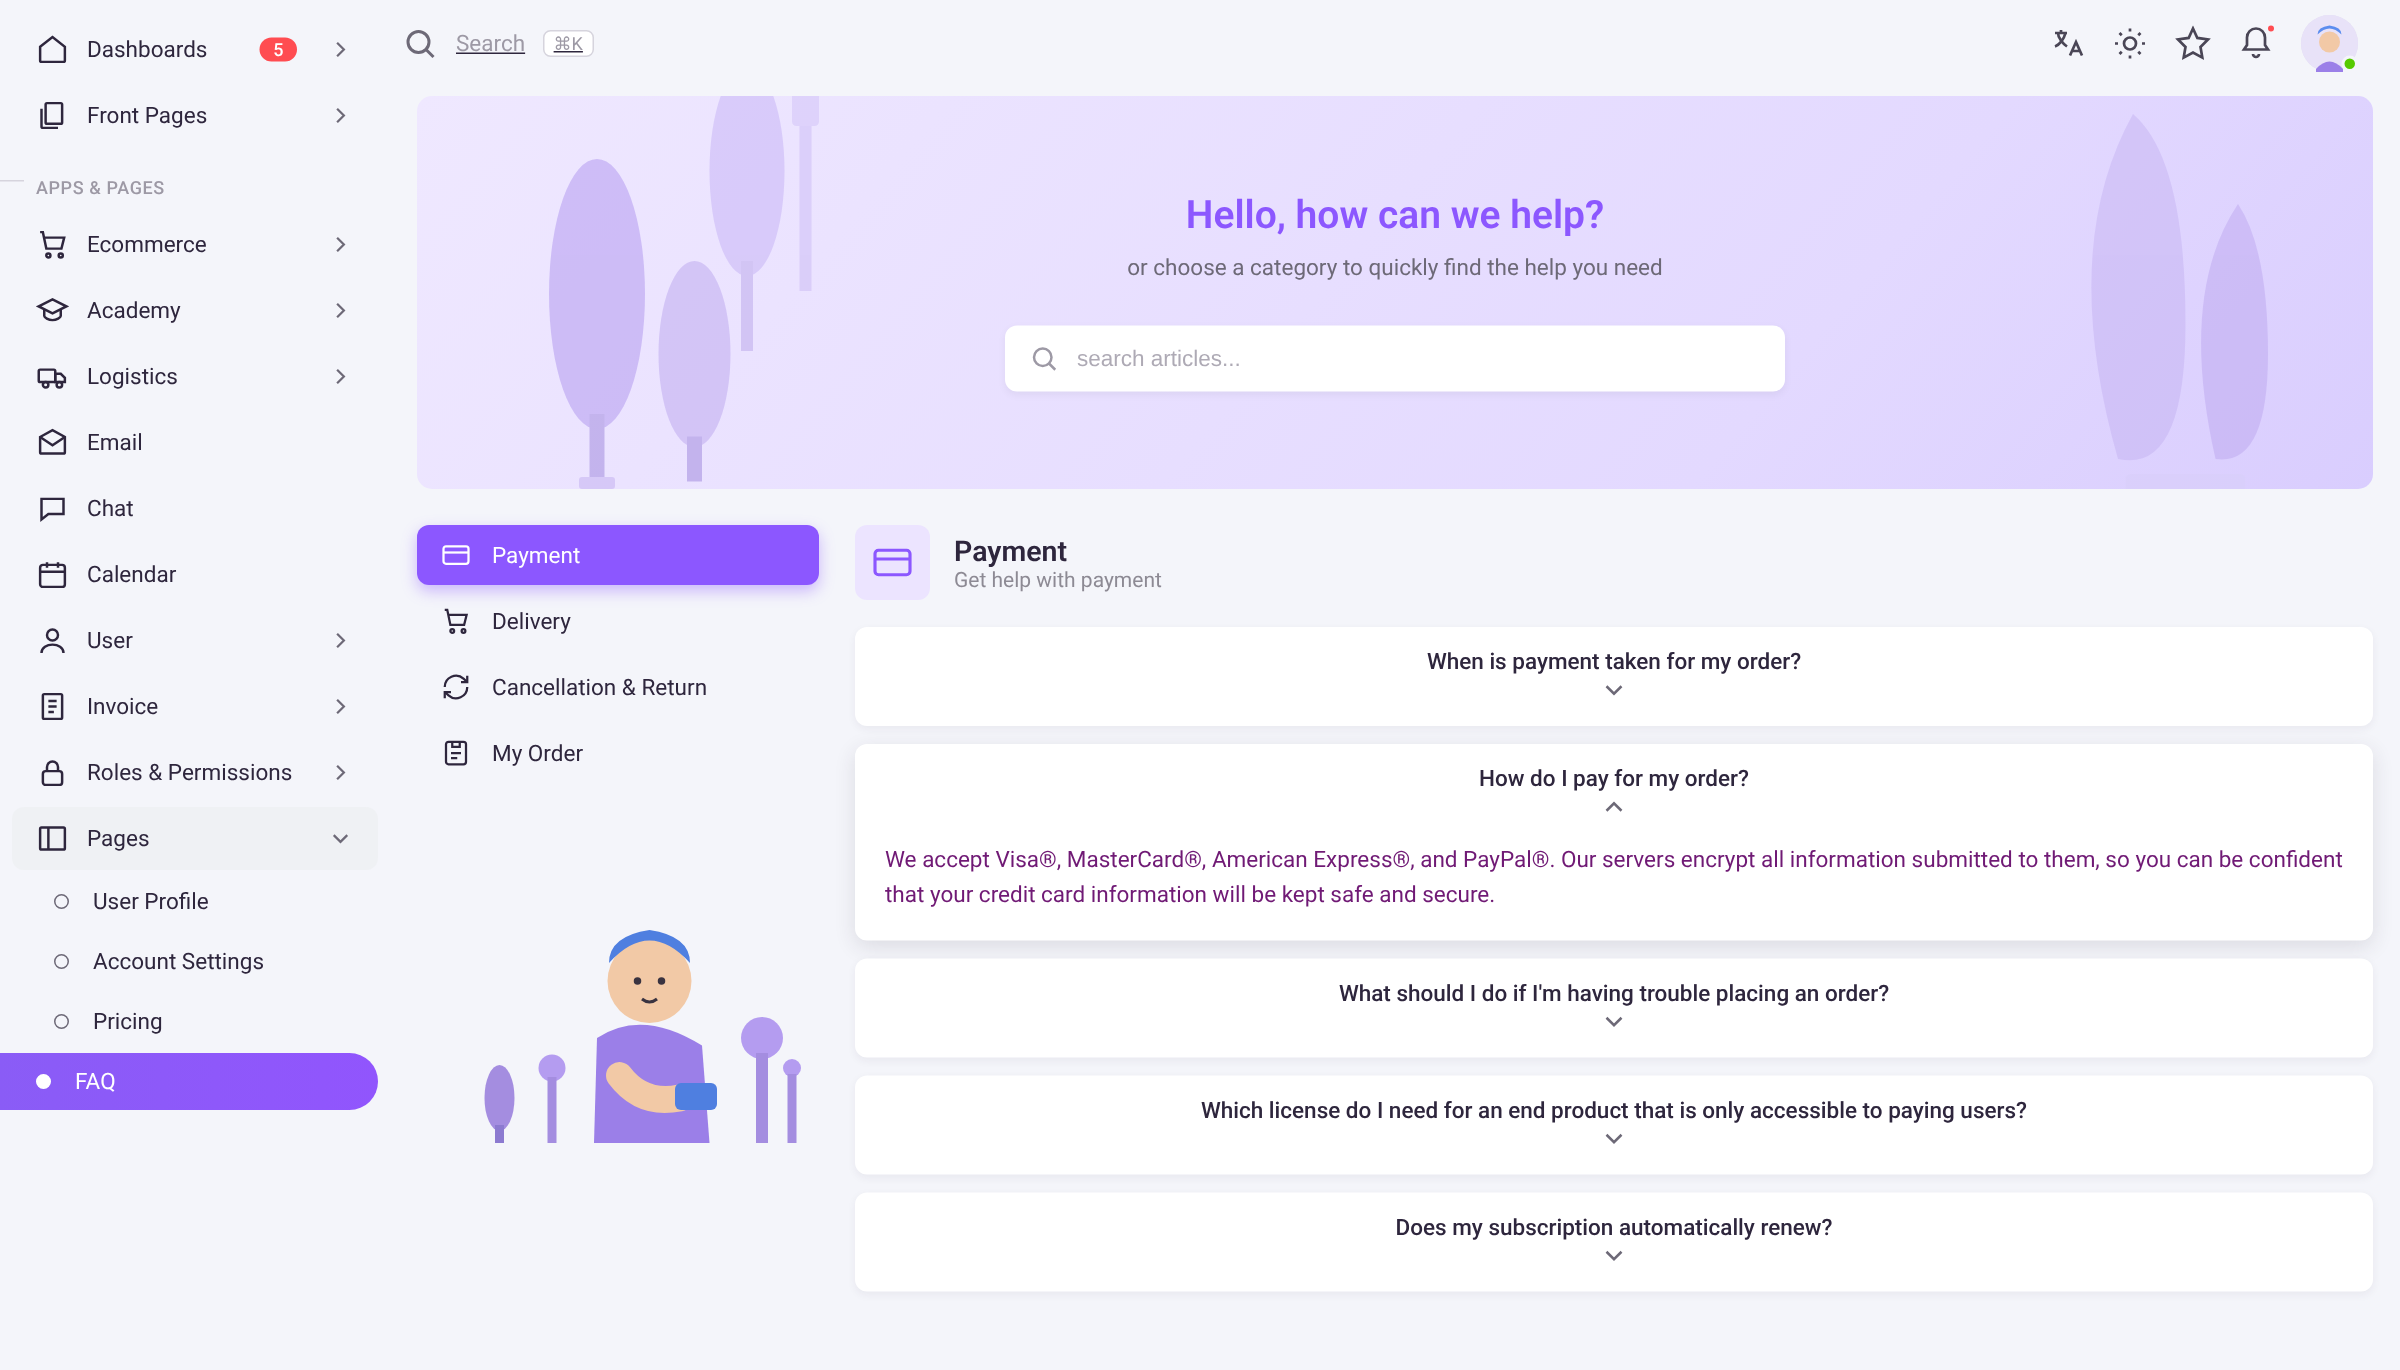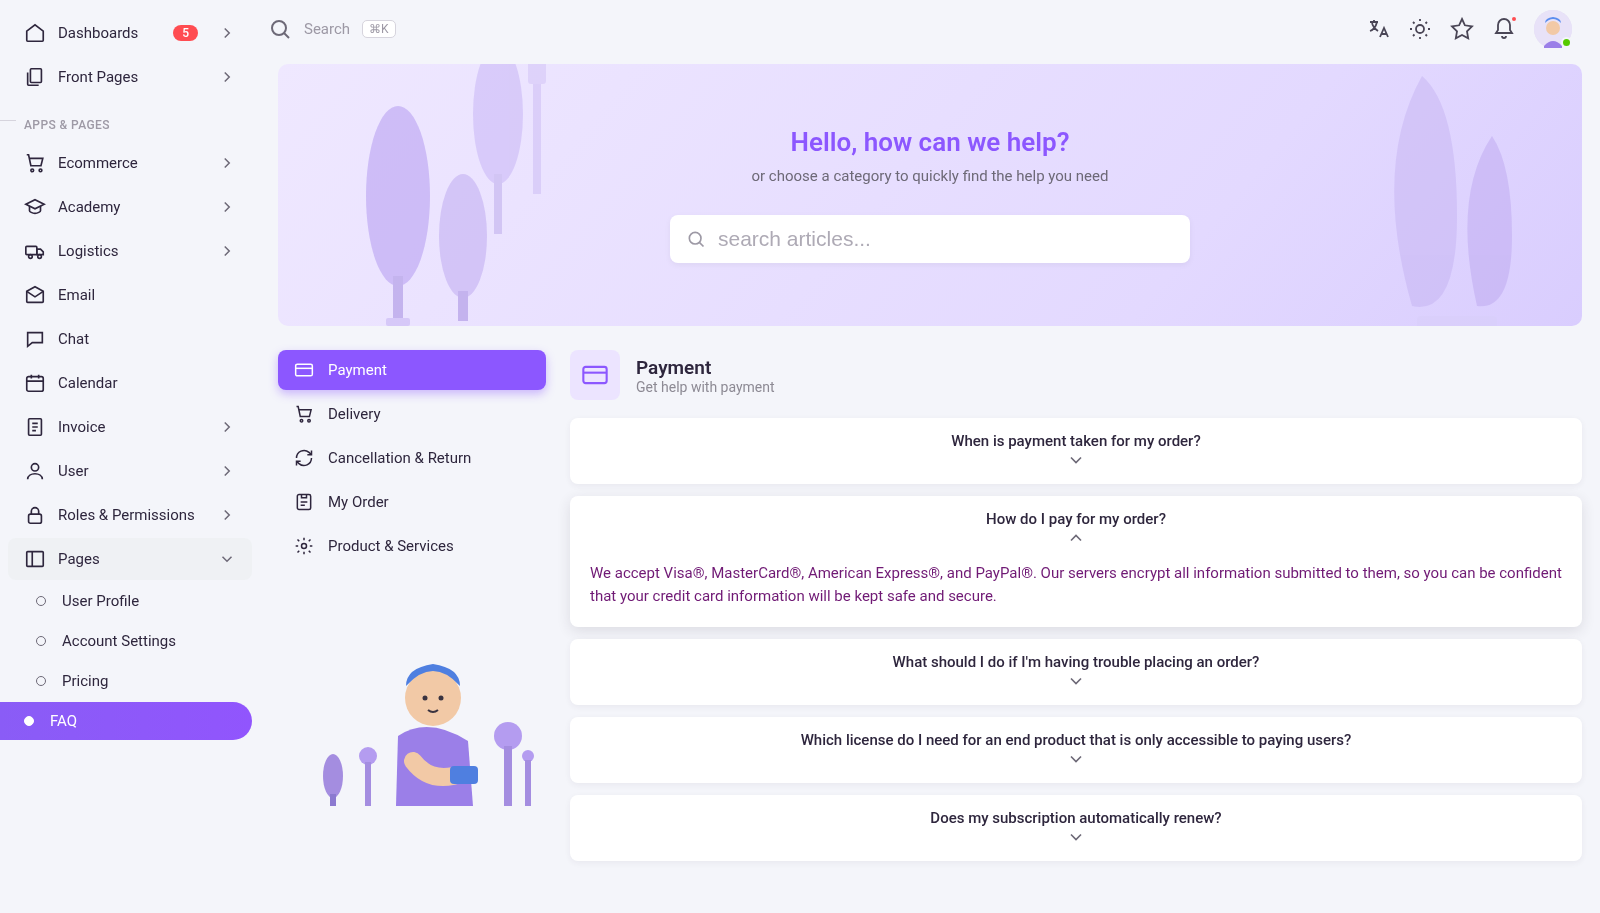--- a/index.html
+++ b/index.html
@@ -28,35 +28,35 @@
 .nav-item.sub { padding-left: 28px; gap:16px; }
 .nav-item.sub .bullet { width:10px; height:10px; border:1.5px solid #6d6977; border-radius:50%; flex:0 0 10px; }
 .nav-item.group-active { background:#eceff1a0; }
 .nav-item.active { background:linear-gradient(270deg,#9155FD,#8A5CF6); color:#fff; border-radius:0 30px 30px 0; margin-left:0; padding-left:24px; }
 .nav-item.active .bullet { border-color:#fff; background:#fff; }
 .nav-section { color:#9d99a5; font-size:12px; font-weight:500; letter-spacing:0.4px; padding:18px 24px 8px; position:relative; }
 .nav-section::before { content:""; position:absolute; left:0; top:50%; width:16px; height:1px; background:#d6d4dd; }
 
 
 .main { flex:1; display:flex; flex-direction:column; overflow:hidden; }
-.topbar { display:flex; align-items:center; padding:10px 28px 10px 8px; gap:16px; }
+.topbar { display:flex; align-items:center; padding:10px 28px 10px 8px; gap:16px;text-decoration:underline; }
 .search-btn { display:flex; align-items:center; gap:12px; color:#9d99a5; font-size:15px; cursor:pointer; }
 .kbd { border:1px solid #d6d4dd; border-radius:5px; padding:1px 6px; font-size:12px; color:#9d99a5; background:#fff; }
 .topbar-actions { margin-left:auto; display:flex; align-items:center; gap:18px; }
 .tb-icon { width:24px; height:24px; color:#4a4656; cursor:pointer; position:relative; }
 .notif-dot { position:absolute; top:-2px; right:-2px; width:8px; height:8px; background:#ff4c51; border-radius:50%; border:2px solid #f4f5fa; }
 .avatar { width:38px; height:38px; border-radius:50%; background:#e1dcf2; position:relative; overflow:visible; cursor:pointer; }
 .avatar-dot { position:absolute; bottom:0; right:0; width:11px; height:11px; background:#56ca00; border-radius:50%; border:2px solid #f4f5fa; }
 
 .content { flex:1; overflow-y:auto; padding:0 18px 20px 0; display:flex; flex-direction:column; }
 .hero { background:linear-gradient(130deg,#efe8ff 0%,#e3d9ff 70%,#d9cdfe 100%); border-radius:10px; margin:6px 0 24px 18px; height:262px; position:relative; display:flex; flex-direction:column; align-items:center; justify-content:center; overflow:hidden; }
 .hero h1 { color:#8c57ff; font-size:26px; font-weight:600; margin-bottom:10px; }
 .hero p { color:#6d6977; font-size:15px; margin-bottom:30px; }
 .hero-search { width:520px; background:#fff; border-radius:8px; display:flex; align-items:center; padding:12px 16px; gap:12px; box-shadow:0 2px 6px rgba(0,0,0,0.05); }
-.hero-search input { border:none; outline:none; font-size:21px; flex:1; color:#a21caf; }
+.hero-search input { border:none; outline:none; font-size:15px; flex:1; color:#a21caf; }
 .hero-search input::placeholder { color:#aeaab5; }
 .deco-leaf { position:absolute; right:40px; bottom:-30px; opacity:0.5; }
 .deco-tree { position:absolute; left:80px; bottom:0; opacity:0.55; }
 .deco-tree2 { position:absolute; left:180px; top:-40px; opacity:0.35; }
 
 .faq-section { display:flex; gap:24px; margin-left:18px; align-items:flex-start; }
 .tabs { width:268px; display:flex; flex-direction:column; gap:4px; }
 .tab { display:flex; align-items:center; gap:14px; padding:10px 16px; border-radius:8px; cursor:pointer; color:#2e263d; font-size:15px; }
 .tab.active { background:#8c57ff; color:#fff; box-shadow:0 4px 10px rgba(140,87,255,0.4); }
 .tab .tab-icon { width:20px; height:20px; }
@@ -192,39 +192,39 @@
             <svg width="22" height="22" viewBox="0 0 24 24" fill="none" stroke="currentColor" stroke-width="1.8">
               <rect x="3" y="5" width="18" height="16" rx="2"></rect>
               <path d="M3 10h18M8 3v4M16 3v4"></path>
             </svg>
           </span>
           <span>Calendar</span>
         </div>
         <div class="nav-item">
           <span class="nav-icon">
             <svg width="22" height="22" viewBox="0 0 24 24" fill="none" stroke="currentColor" stroke-width="1.8">
+              <circle cx="12" cy="8" r="4"></circle>
+              <path d="M4 21c0-4 4-6 8-6s8 2 8 6"></path>
+            </svg>
+          </span>
+          <span>User</span>
+          <span class="chev">
+            <svg width="18" height="18" viewBox="0 0 24 24" fill="none" stroke="currentColor" stroke-width="2">
+              <path d="M9 6l6 6-6 6"></path>
+            </svg>
+          </span>
+        </div>
+        <div class="nav-item">
+          <span class="nav-icon">
+            <svg width="22" height="22" viewBox="0 0 24 24" fill="none" stroke="currentColor" stroke-width="1.8">
               <rect x="5" y="3" width="14" height="18" rx="1"></rect>
               <path d="M9 8h6M9 12h6M9 16h4"></path>
             </svg>
           </span>
           <span>Invoice</span>
-          <span class="chev">
-            <svg width="18" height="18" viewBox="0 0 24 24" fill="none" stroke="currentColor" stroke-width="2">
-              <path d="M9 6l6 6-6 6"></path>
-            </svg>
-          </span>
-        </div>
-        <div class="nav-item">
-          <span class="nav-icon">
-            <svg width="22" height="22" viewBox="0 0 24 24" fill="none" stroke="currentColor" stroke-width="1.8">
-              <circle cx="12" cy="8" r="4"></circle>
-              <path d="M4 21c0-4 4-6 8-6s8 2 8 6"></path>
-            </svg>
-          </span>
-          <span>User</span>
           <span class="chev">
             <svg width="18" height="18" viewBox="0 0 24 24" fill="none" stroke="currentColor" stroke-width="2">
               <path d="M9 6l6 6-6 6"></path>
             </svg>
           </span>
         </div>
         <div class="nav-item">
           <span class="nav-icon">
             <svg width="22" height="22" viewBox="0 0 24 24" fill="none" stroke="currentColor" stroke-width="1.8">
               <rect x="5" y="11" width="14" height="10" rx="2"></rect>
@@ -381,29 +381,20 @@
                 <span>Cancellation &amp; Return</span>
               </div>
               <div class="tab">
                 <span class="tab-icon">
                   <svg width="20" height="20" viewBox="0 0 24 24" fill="none" stroke="currentColor" stroke-width="1.8">
                     <rect x="4" y="3" width="16" height="18" rx="2"></rect>
                     <path d="M9 3v4h6V3M8 12h8M8 16h5"></path>
                   </svg>
                 </span>
                 <span>My Order</span>
-              </div>
-              <div class="tab">
-                <span class="tab-icon">
-                  <svg width="20" height="20" viewBox="0 0 24 24" fill="none" stroke="currentColor" stroke-width="1.8">
-                    <circle cx="12" cy="12" r="3"></circle>
-                    <path d="M12 2v3M12 19v3M4.2 4.2l2.1 2.1M17.7 17.7l2.1 2.1M2 12h3M19 12h3M4.2 19.8l2.1-2.1M17.7 6.3l2.1-2.1"></path>
-                  </svg>
-                </span>
-                <span>Product &amp; Services</span>
               </div>
             </div>
           <div class="illustration">
             <svg width="268" height="200" viewBox="0 0 268 200">
               <ellipse cx="55" cy="170" rx="10" ry="22" fill="#a48de0"></ellipse>
               <rect x="52" y="188" width="6" height="12" fill="#8c7ad0"></rect>
               <circle cx="90" cy="150" r="9" fill="#b49cf0"></circle>
                 <rect x="87" y="156" width="6" height="44" fill="#a48de0"></rect>
               <circle cx="230" cy="130" r="14" fill="#b49cf0"></circle>
                 <rect x="226" y="140" width="8" height="60" fill="#a48de0"></rect>

